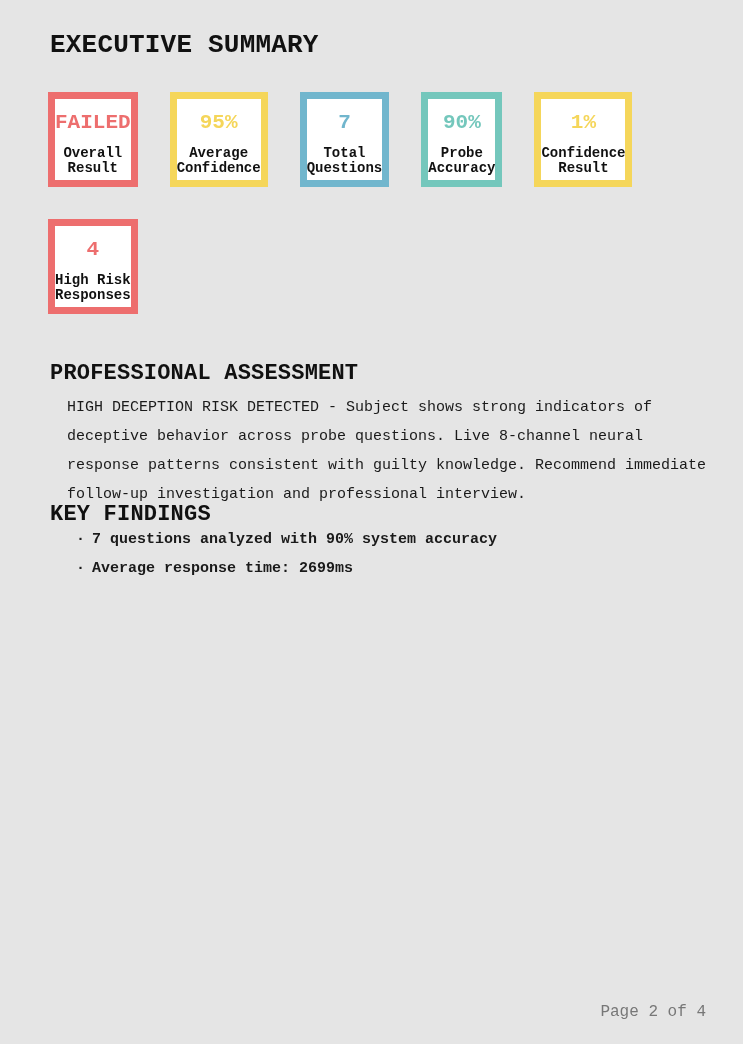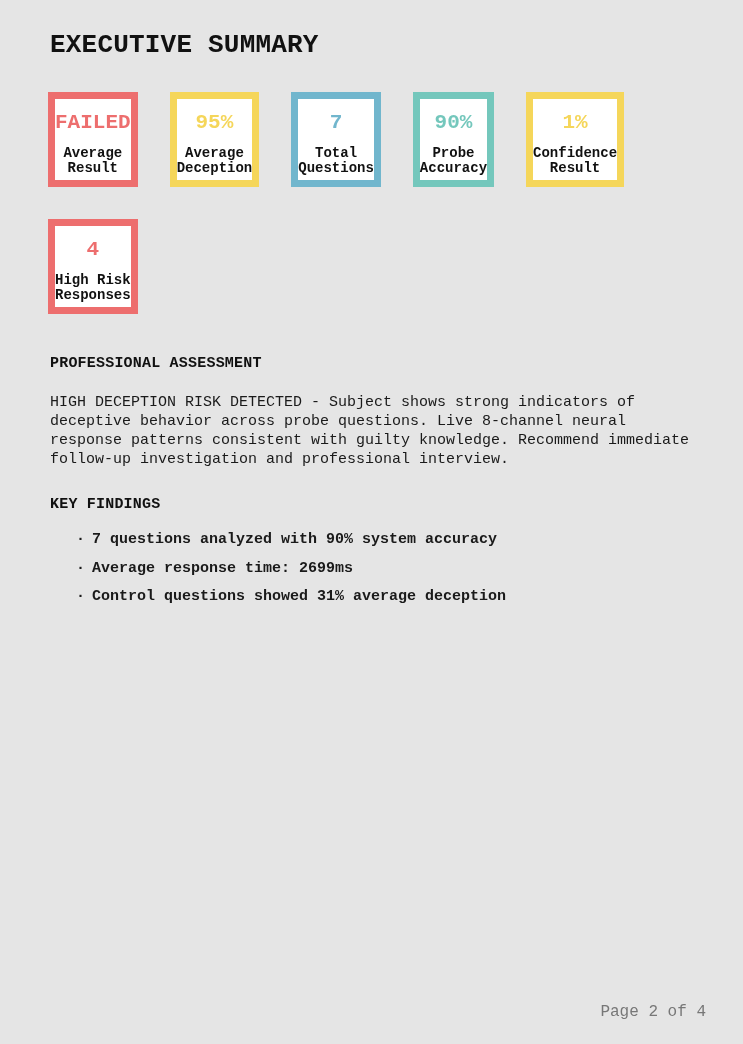--- a/index.html
+++ b/index.html
@@ -61,33 +61,33 @@
   .stat-card[data-color="yellow"] { border-color: var(--yellow); }
   .stat-card[data-color="yellow"] .stat-value { color: var(--yellow); }
   .stat-card[data-color="blue"]   { border-color: var(--blue); }
   .stat-card[data-color="blue"]   .stat-value { color: var(--blue); }
   .stat-card[data-color="teal"]   { border-color: var(--teal); }
   .stat-card[data-color="teal"]   .stat-value { color: var(--teal); }
 
   .section-heading {
     position: absolute;
     left: 50px;
-    font-size: 15px;
+    font-size: 22px;
     font-weight: bold;
     color: var(--ink, #111);
     letter-spacing: 0.2px;
   }
   .heading-assessment { top: 343px; }
   .assessment-body {
     position: absolute;
-    left: 50px;
+    left: 67px;
     top: 378px;
     width: 650px;
     font-size: 15px;
-    line-height: 19px;
+    line-height: 29px;
     font-weight: normal;
     color: var(--body, #1a1a1a);
   }
   .heading-findings { top: 484px; }
   .findings-list {
     position: absolute;
     left: 68px;
     top: 523px;
     margin: 8px;
     padding: 0;
@@ -112,25 +112,25 @@
 </head>
 <body>
 
 <div class="page">
 
   <h1 class="page-title">EXECUTIVE SUMMARY</h1>
 
   <div class="cards">
     <div class="stat-card" data-color="red">
       <div class="stat-value">FAILED</div>
-      <div class="stat-label">Average Result</div>
+      <div class="stat-label">Overall Result</div>
     </div>
     <div class="stat-card" data-color="yellow">
       <div class="stat-value">95%</div>
-      <div class="stat-label">Average Deception</div>
+      <div class="stat-label">Average Confidence</div>
     </div>
     <div class="stat-card" data-color="blue">
       <div class="stat-value">7</div>
       <div class="stat-label">Total Questions</div>
     </div>
     <div class="stat-card" data-color="teal">
       <div class="stat-value">90%</div>
       <div class="stat-label">Probe Accuracy</div>
     </div>
     <div class="stat-card" data-color="yellow">
@@ -143,18 +143,17 @@
     </div>
   </div>
 
   <h2 class="section-heading heading-assessment">PROFESSIONAL ASSESSMENT</h2>
   <p class="assessment-body">HIGH DECEPTION RISK DETECTED - Subject shows strong indicators of deceptive behavior across probe questions. Live 8-channel neural response patterns consistent with guilty knowledge. Recommend immediate follow-up investigation and professional interview.</p>
 
   <h2 class="section-heading heading-findings">KEY FINDINGS</h2>
   <ul class="findings-list">
     <li class="finding-item"><span class="bullet-dot">·</span><span>7 questions analyzed with 90% system accuracy</span></li>
     <li class="finding-item"><span class="bullet-dot">·</span><span>Average response time: 2699ms</span></li>
-    <li class="finding-item"><span class="bullet-dot">·</span><span>Control questions showed 31% average deception</span></li>
   </ul>
 
   <div class="page-number">Page 2 of 4</div>
 
 </div>
 
 </body></html>

